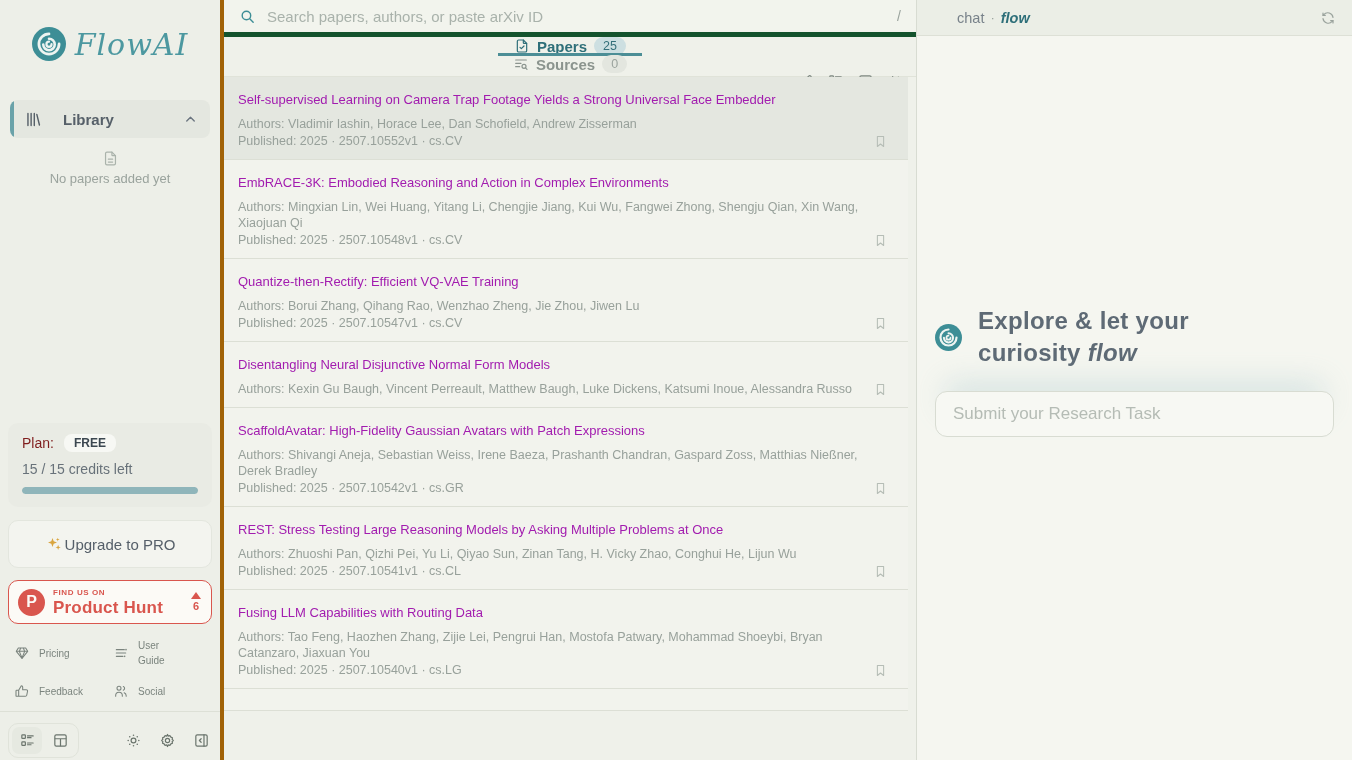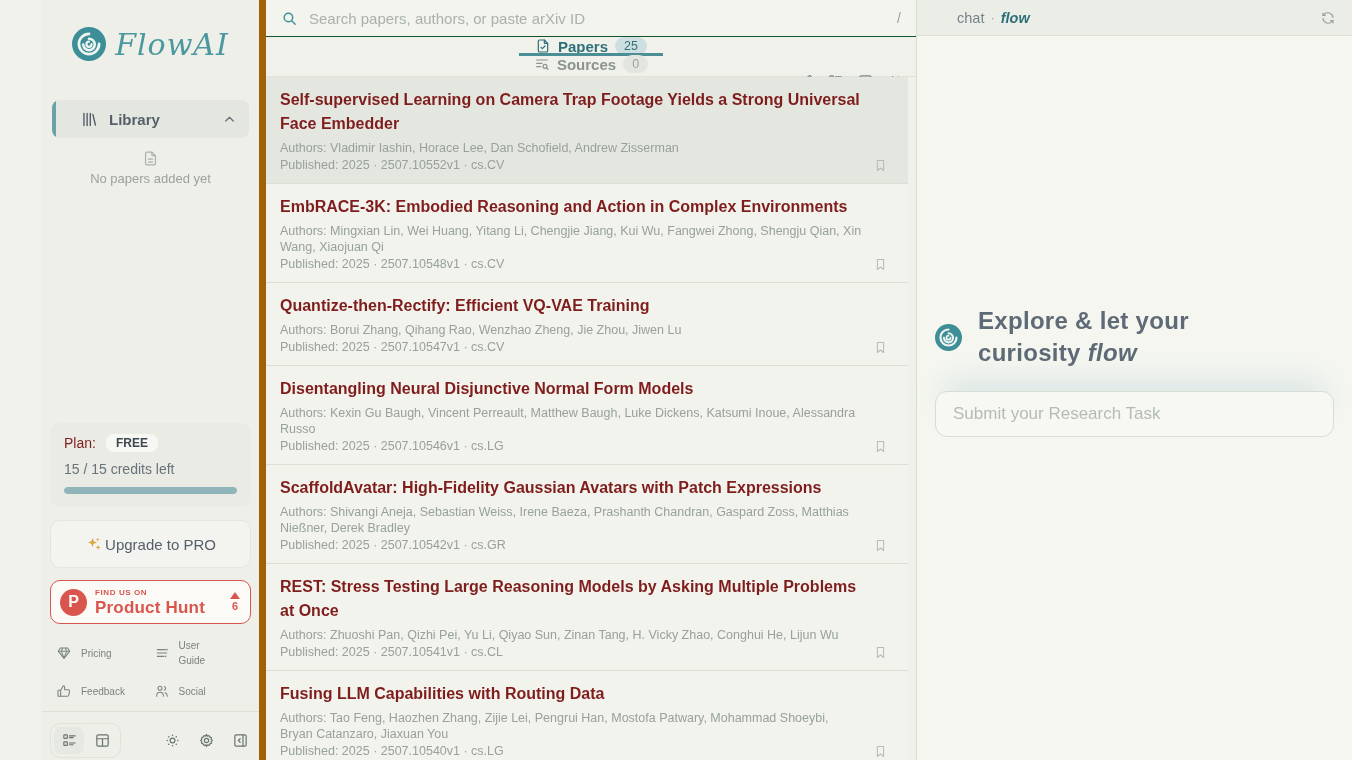--- a/index.html
+++ b/index.html
@@ -7,32 +7,32 @@
   body {
     font-family:"Liberation Sans","DejaVu Sans",sans-serif;
     background:#eff1ea; color:#4a5460;
     display:flex; flex-direction:row;
   }
   svg { display:block; }
 
   
   .sidebar {
     width:224px; min-width:224px; height:100%;
-    background:#edefe8; border-right:7px solid #a16207;
-    display:flex; flex-direction:column;margin-left:42px;
+    background:#edefe8; border-right:4px solid #a16207;
+    display:flex; flex-direction:column;
   }
   .logo-row { display:flex; align-items:center; justify-content:center; gap:9px; margin-top:22px; height:44px; }
   .logo-word {
     font-family:"DejaVu Serif",serif; font-style:italic; font-size:30px;
     color:#4c98a0; letter-spacing:1px;
   }
   .library-row {
     margin:34px 10px 0 10px; height:38px; background:#e4e7e0;
-    border-radius:8px; display:flex; align-items:center; gap:10px;
-    padding:0 12px 0 28px; position:relative; overflow:hidden; cursor:pointer;
+    border-radius:8px; display:flex; align-items:center; gap:20px;
+    padding:0 12px 0 14px; position:relative; overflow:hidden; cursor:pointer;
   }
   .library-accent { position:absolute; left:0; top:0; bottom:0; width:4px; background:#6aa2a9; }
   .library-label { font-size:15px; font-weight:700; color:#566069; flex:1; }
   .empty-state { margin-top:12px; text-align:center; }
   .empty-state .icon { display:flex; justify-content:center; margin-bottom:4px; }
   .empty-text { font-size:13px; color:#9aa39d; }
   .side-spacer { flex:1; }
 
   .plan-card { margin:0 8px; background:#e9ebe4; border-radius:10px; padding:11px 14px 13px 14px; }
   .plan-row { display:flex; align-items:center; gap:10px; }
@@ -71,40 +71,40 @@
     height:49px; display:flex; align-items:center; }
   .view-group { border:1px solid #e0e3da; border-radius:10px; padding:3px; display:flex; gap:3px; }
   .view-btn { width:30px; height:27px; border-radius:7px; display:flex; align-items:center; justify-content:center; cursor:pointer; color:#6b756d; }
   .view-btn.active { background:#e6e9e1; }
   .side-tools { margin-left:auto; display:flex; align-items:center; gap:17px; color:#6b756d; }
   .tool-btn { cursor:pointer; display:flex; }
 
   
   .middle { flex:1; height:100%; display:flex; flex-direction:column; background:#eff1ea; }
   .search-bar { height:37px; display:flex; align-items:center; gap:11px; padding:16px 15px;
-    border-bottom:1px solid #14532d; background:#f2f4ed; }
+    border-bottom:5px solid #14532d; background:#f2f4ed; }
   .search-input { flex:1; border:none; outline:none; background:transparent; font-size:15px;
     color:#4a5460; font-family:inherit; }
   .search-input::placeholder { color:#a9b2ab; }
   .slash-hint { color:#9aa39d; font-size:14px; }
 
   .tab-bar { height:40px; display:flex; align-items:center; border-bottom:1px solid #e0e3d9; background:#eff1ea;flex-direction:column; }
   .tab { display:flex; align-items:center; gap:7px; height:100%; padding:0 16px; position:relative; cursor:pointer; }
   .tab.active::after { content:""; position:absolute; left:0; right:0; bottom:-1px; height:3px; background:#4c8e96; }
   .tab-label { font-size:15px; font-weight:700; color:#8b948e; }
   .tab.active .tab-label { color:#2e6f79; }
   .count-pill { font-size:12.5px; border-radius:10px; padding:2px 9px; background:#e3e6df; color:#9aa39d; }
   .tab.active .count-pill { background:#cdDfe1; background:#cddfe1; color:#35707a; }
   .tab-actions { margin-left:auto; display:flex; align-items:center; gap:13px; padding-right:12px; color:#7d8780; }
   .tab-action { cursor:pointer; display:flex; }
 
   .paper-list { flex:1; overflow:hidden; padding-right:8px; }
   .paper-item { background:#f2f3ed; border-bottom:1px solid #dcdfd5; padding:11px 44px 10px 14px; position:relative; cursor:pointer; }
   .paper-item.selected { background:#e4e7e0; }
-  .paper-title { font-size:16px; font-weight:700; color:#7f1d1d; line-height:24px; }
+  .paper-title { font-size:13px; font-weight:400; color:#a21caf; line-height:24px; }
   .paper-authors { font-size:12.5px; color:#98a19b; line-height:16px; margin-top:4px; }
   .paper-pub { font-size:12.5px; color:#98a19b; line-height:16px; margin-top:1px; }
   .bookmark { position:absolute; right:20px; bottom:10px; color:#b6bdb6; cursor:pointer; }
 
   
   .rightpanel { width:436px; min-width:436px; height:100%; background:#f5f6f0;
     border-left:1px solid #d8dcd2; display:flex; flex-direction:column; }
   .chat-header { height:36px; background:#ebeee6; border-bottom:1px solid #dde0d6;
     display:flex; align-items:center; padding:0 16px 0 40px; }
   .chat-word { font-size:14.5px; color:#78828a; }
@@ -374,21 +374,20 @@
       <span class="bookmark">
         <svg width="15" height="15" viewBox="0 0 24 24" fill="none" stroke="currentColor" stroke-width="1.7" stroke-linejoin="round">
           <path d="M7 4h10v16l-5-4-5 4z"></path>
         </svg>
       </span>
     </div>
 
     <div class="paper-item">
       <div class="paper-title">Disentangling Neural Disjunctive Normal Form Models</div>
       <div class="paper-authors">Authors: Kexin Gu Baugh, Vincent Perreault, Matthew Baugh, Luke Dickens, Katsumi Inoue, Alessandra Russo</div>
-      <div class="paper-pub">Published: 2025 · 2507.10546v1 · cs.LG</div>
       <span class="bookmark">
         <svg width="15" height="15" viewBox="0 0 24 24" fill="none" stroke="currentColor" stroke-width="1.7" stroke-linejoin="round">
           <path d="M7 4h10v16l-5-4-5 4z"></path>
         </svg>
       </span>
     </div>
 
     <div class="paper-item">
       <div class="paper-title">ScaffoldAvatar: High-Fidelity Gaussian Avatars with Patch Expressions</div>
       <div class="paper-authors">Authors: Shivangi Aneja, Sebastian Weiss, Irene Baeza, Prashanth Chandran, Gaspard Zoss, Matthias Nießner, Derek Bradley</div>

